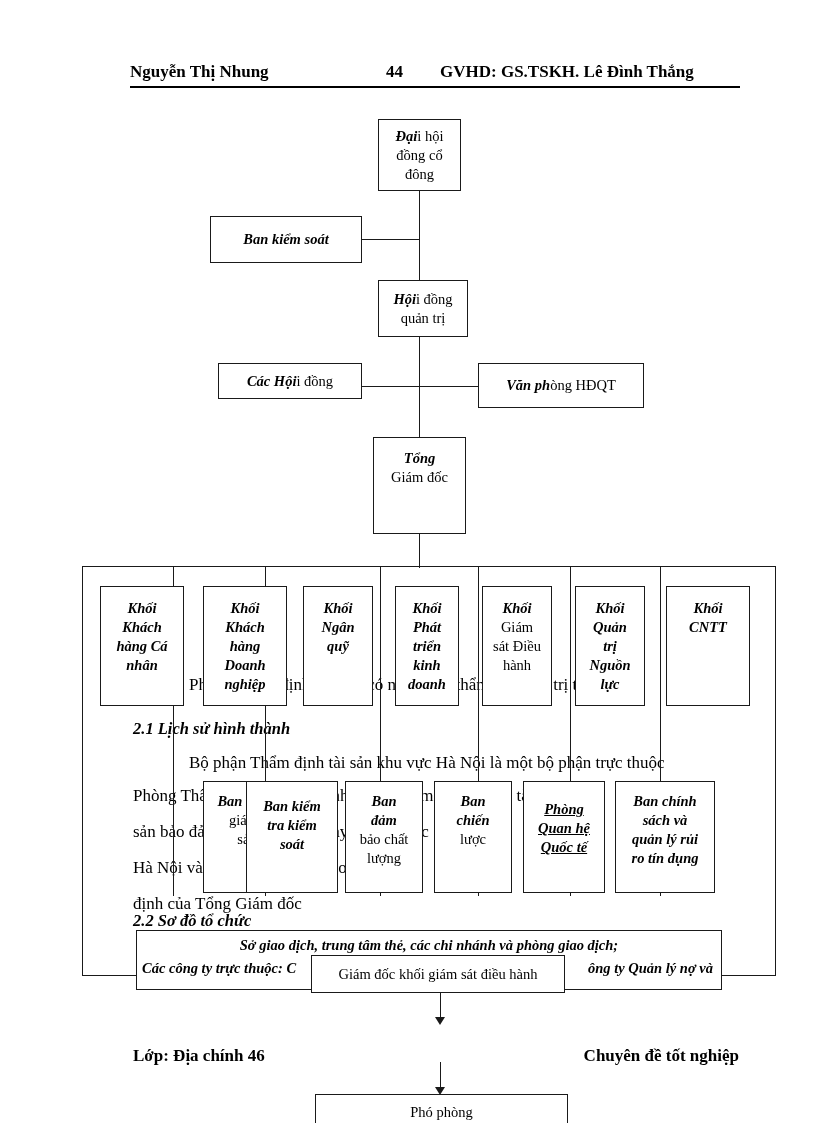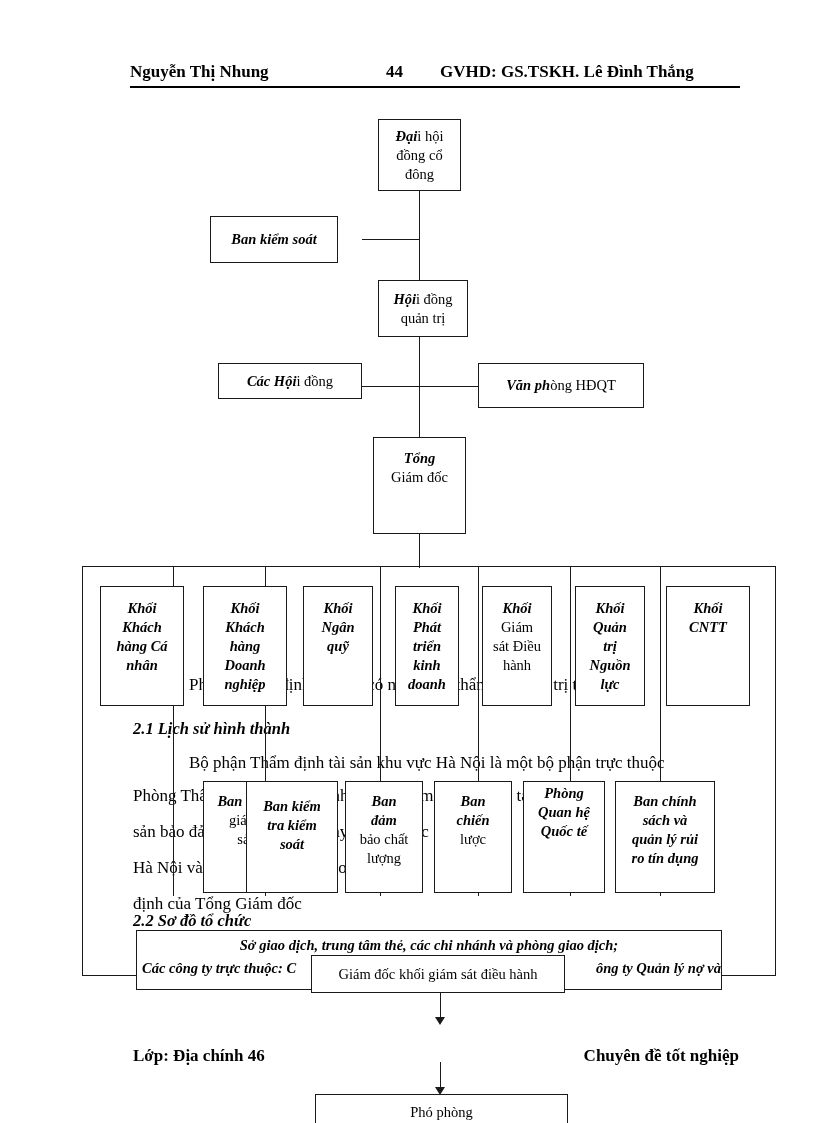--- a/index.html
+++ b/index.html
@@ -96,21 +96,21 @@
   </div>
 
   <div class="box" style="left:378px;top:119px;width:83px;height:72px;">
     <div class="t">
       <span class="em">Đại</span><span>i hội đồng cổ đông</span>
     </div>
   </div>
 
   <div class="line vline" style="left:419px;top:191px;height:89px;"></div>
 
-  <div class="box b-italic" style="left:210px;top:216px;width:128px;height:47px;">
+  <div class="box b-italic" style="left:210px;top:216px;width:152px;height:47px;">
     <div class="t">Ban kiểm soát</div>
   </div>
   <div class="line hline" style="left:362px;top:239px;width:58px;"></div>
 
   <div class="box" style="left:378px;top:280px;width:90px;height:57px;">
     <div class="t">
       <span class="em">Hội</span><span>i đồng quản trị</span>
     </div>
   </div>
 
@@ -243,21 +243,21 @@
 
   <div class="box wbox" style="left:434px;top:781px;width:78px;height:112px;align-items:flex-start;">
     <div class="t" style="margin-top:8px;">
       <span class="em">Ban</span><br>
       <span class="em">chiến</span><br>
       <span>lược</span>
     </div>
   </div>
 
   <div class="box wbox b-italic" style="left:523px;top:781px;width:82px;height:112px;align-items:flex-start;">
-    <div class="t" style="margin-top:0;">
+    <div class="t" style="margin-top:16px;text-decoration:underline;">
       <span>Phòng</span><br>
       <span>Quan hệ</span><br>
       <span>Quốc tế</span>
     </div>
   </div>
 
   <div class="box wbox b-italic" style="left:615px;top:781px;width:100px;height:112px;align-items:flex-start;">
     <div class="t" style="margin-top:8px;">
       <span>Ban chính</span><br>
       <span>sách và</span><br>
@@ -265,21 +265,21 @@
       <span>ro tín dụng</span>
     </div>
   </div>
 
   <div class="grpbox" style="left:136px;top:930px;width:586px;height:60px;z-index:9;background:#fff;"></div>
   <div style="position:absolute;left:136px;top:934px;width:586px;z-index:11;text-align:center;
               font-style:italic;font-weight:bold;font-size:14.5px;line-height:23px;">
     <div>Sở giao dịch, trung tâm thẻ, các chi nhánh và phòng giao dịch;</div>
     <div style="text-align:left;padding-left:6px;">
       <span>Các công ty trực thuộc: C</span>
-      <span style="float:right;padding-right:1px;text-align:right;">ông ty Quản lý nợ và</span>
+      <span style="float:right;padding-right:9px;text-align:right;">ông ty Quản lý nợ và</span>
     </div>
   </div>
 
   <div class="box wbox" style="left:311px;top:955px;width:254px;height:38px;z-index:14;">
     <div class="t">Giám đốc khối giám  sát điều hành</div>
   </div>
 
   <div class="line vline" style="left:440px;top:993px;height:27px;z-index:14;"></div>
   <div class="arrow" style="left:435px;top:1017px;z-index:15;"></div>
 

